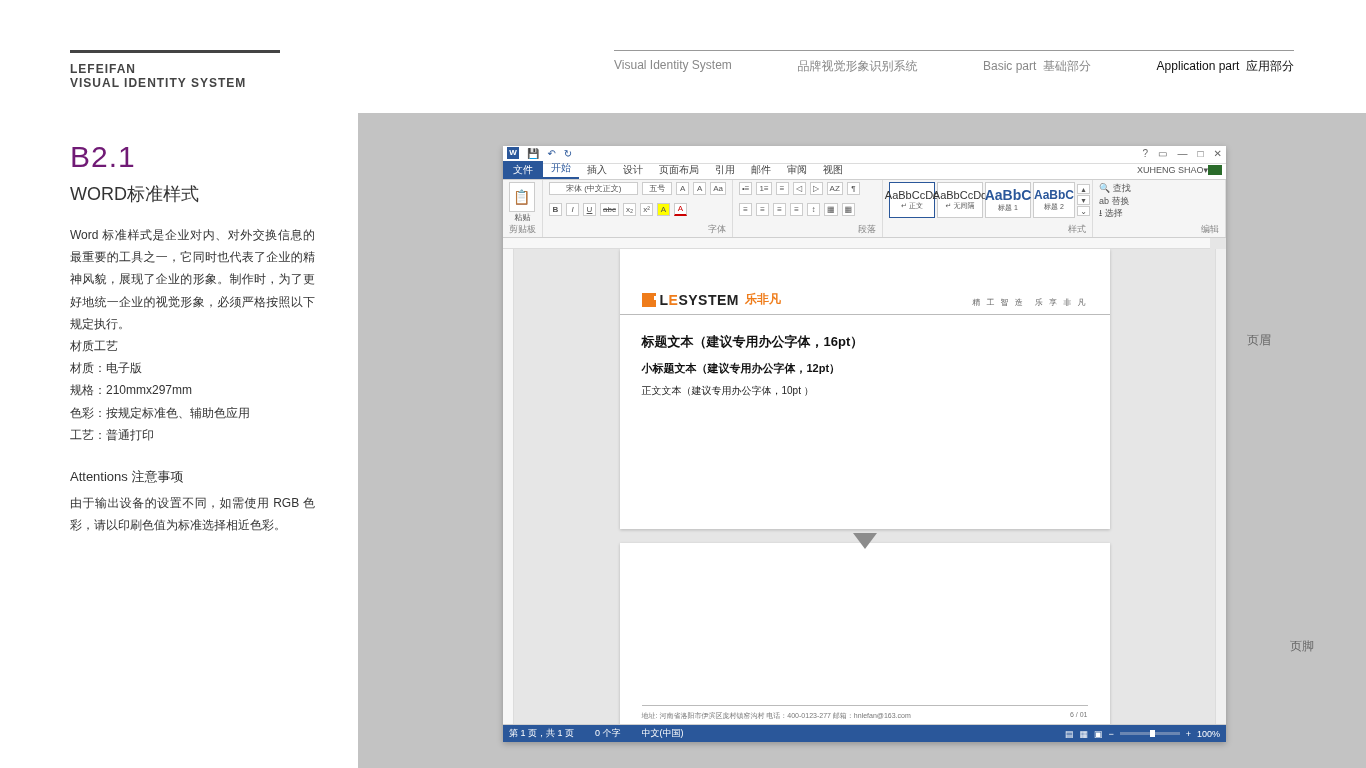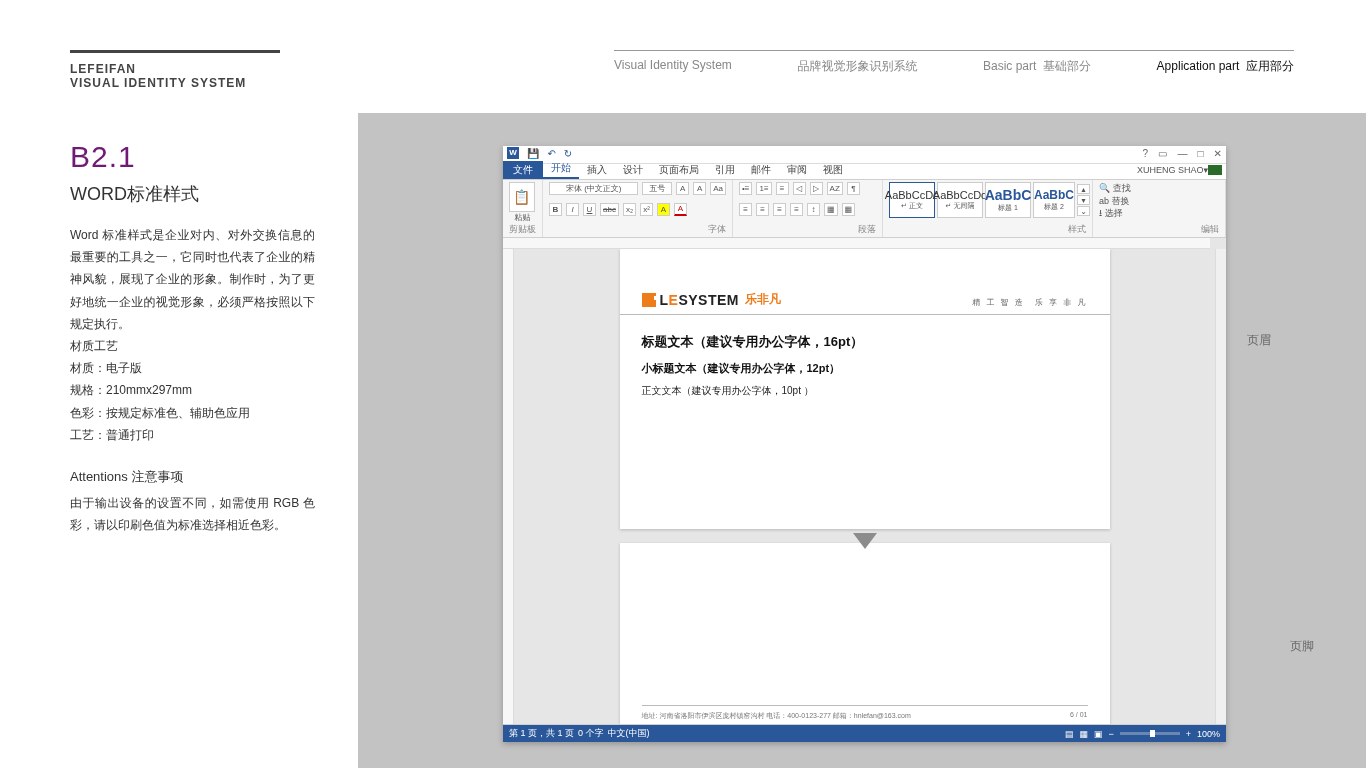--- a/index.html
+++ b/index.html
@@ -224,21 +224,21 @@
     display: flex; justify-content: space-between;
     font-size: 7px; color: #777;
   }
 
   
   .w-status {
     height: 17px; background: #2a579a; color: #fff;
     font-size: 9px; display: flex; align-items: center;
     justify-content: space-between; padding: 0 6px;
   }
-  .w-status .sl { display: flex; gap: 4px; }
+  .w-status .sl { display: flex; gap: 21px; }
   .w-status .sr { display: flex; gap: 6px; align-items: center; }
   .zoom-track { width: 60px; height: 3px; background: #6a86b2; position: relative; }
   .zoom-thumb { position: absolute; left: 50%; top: -2px; width: 5px; height: 7px; background: #fff; }
 
   
   .annot {
     position: absolute; color: #666; font-size: 12px;
   }
   .annot.header { top: 219px; left: 889px; }
   .annot.footer { top: 525px; left: 911px; margin-left: 21px; }

